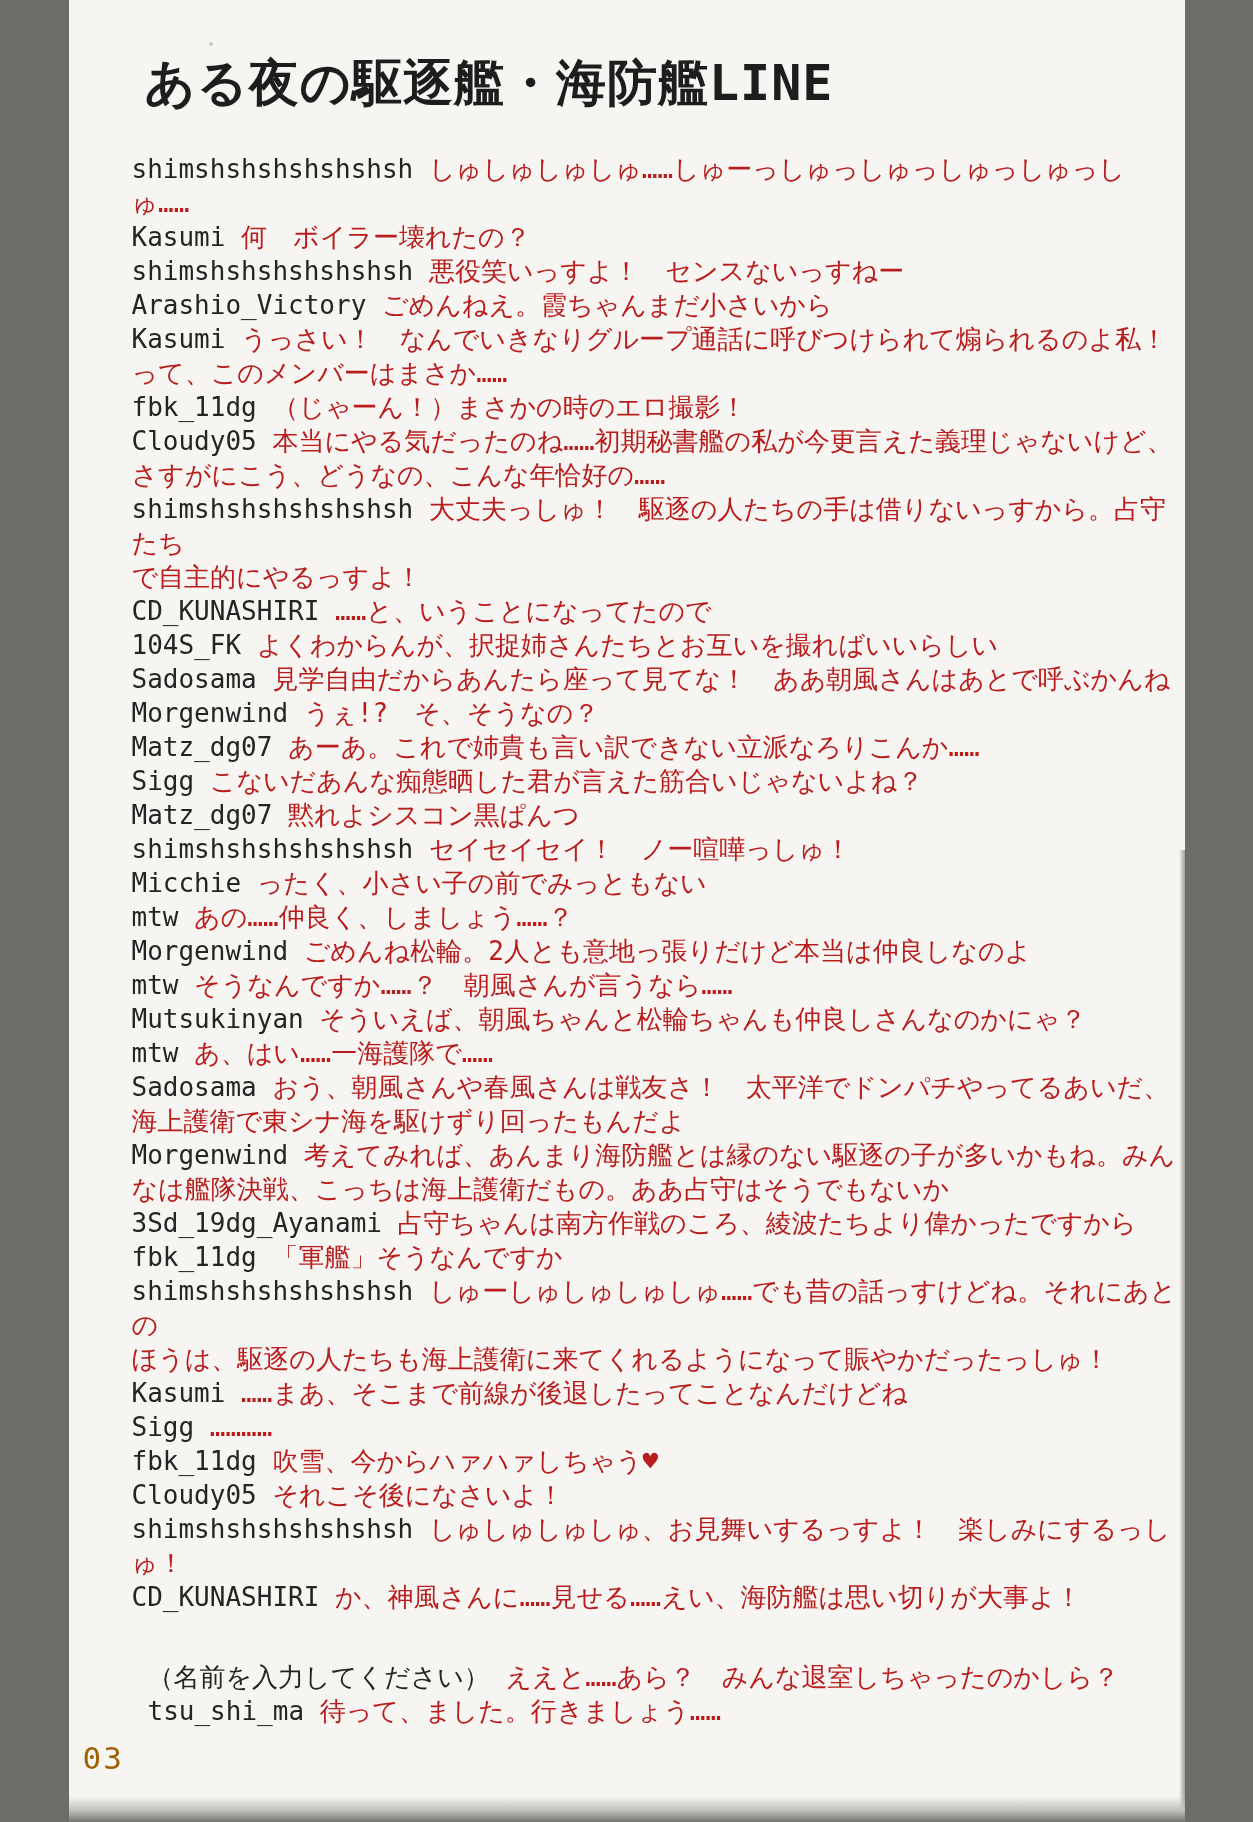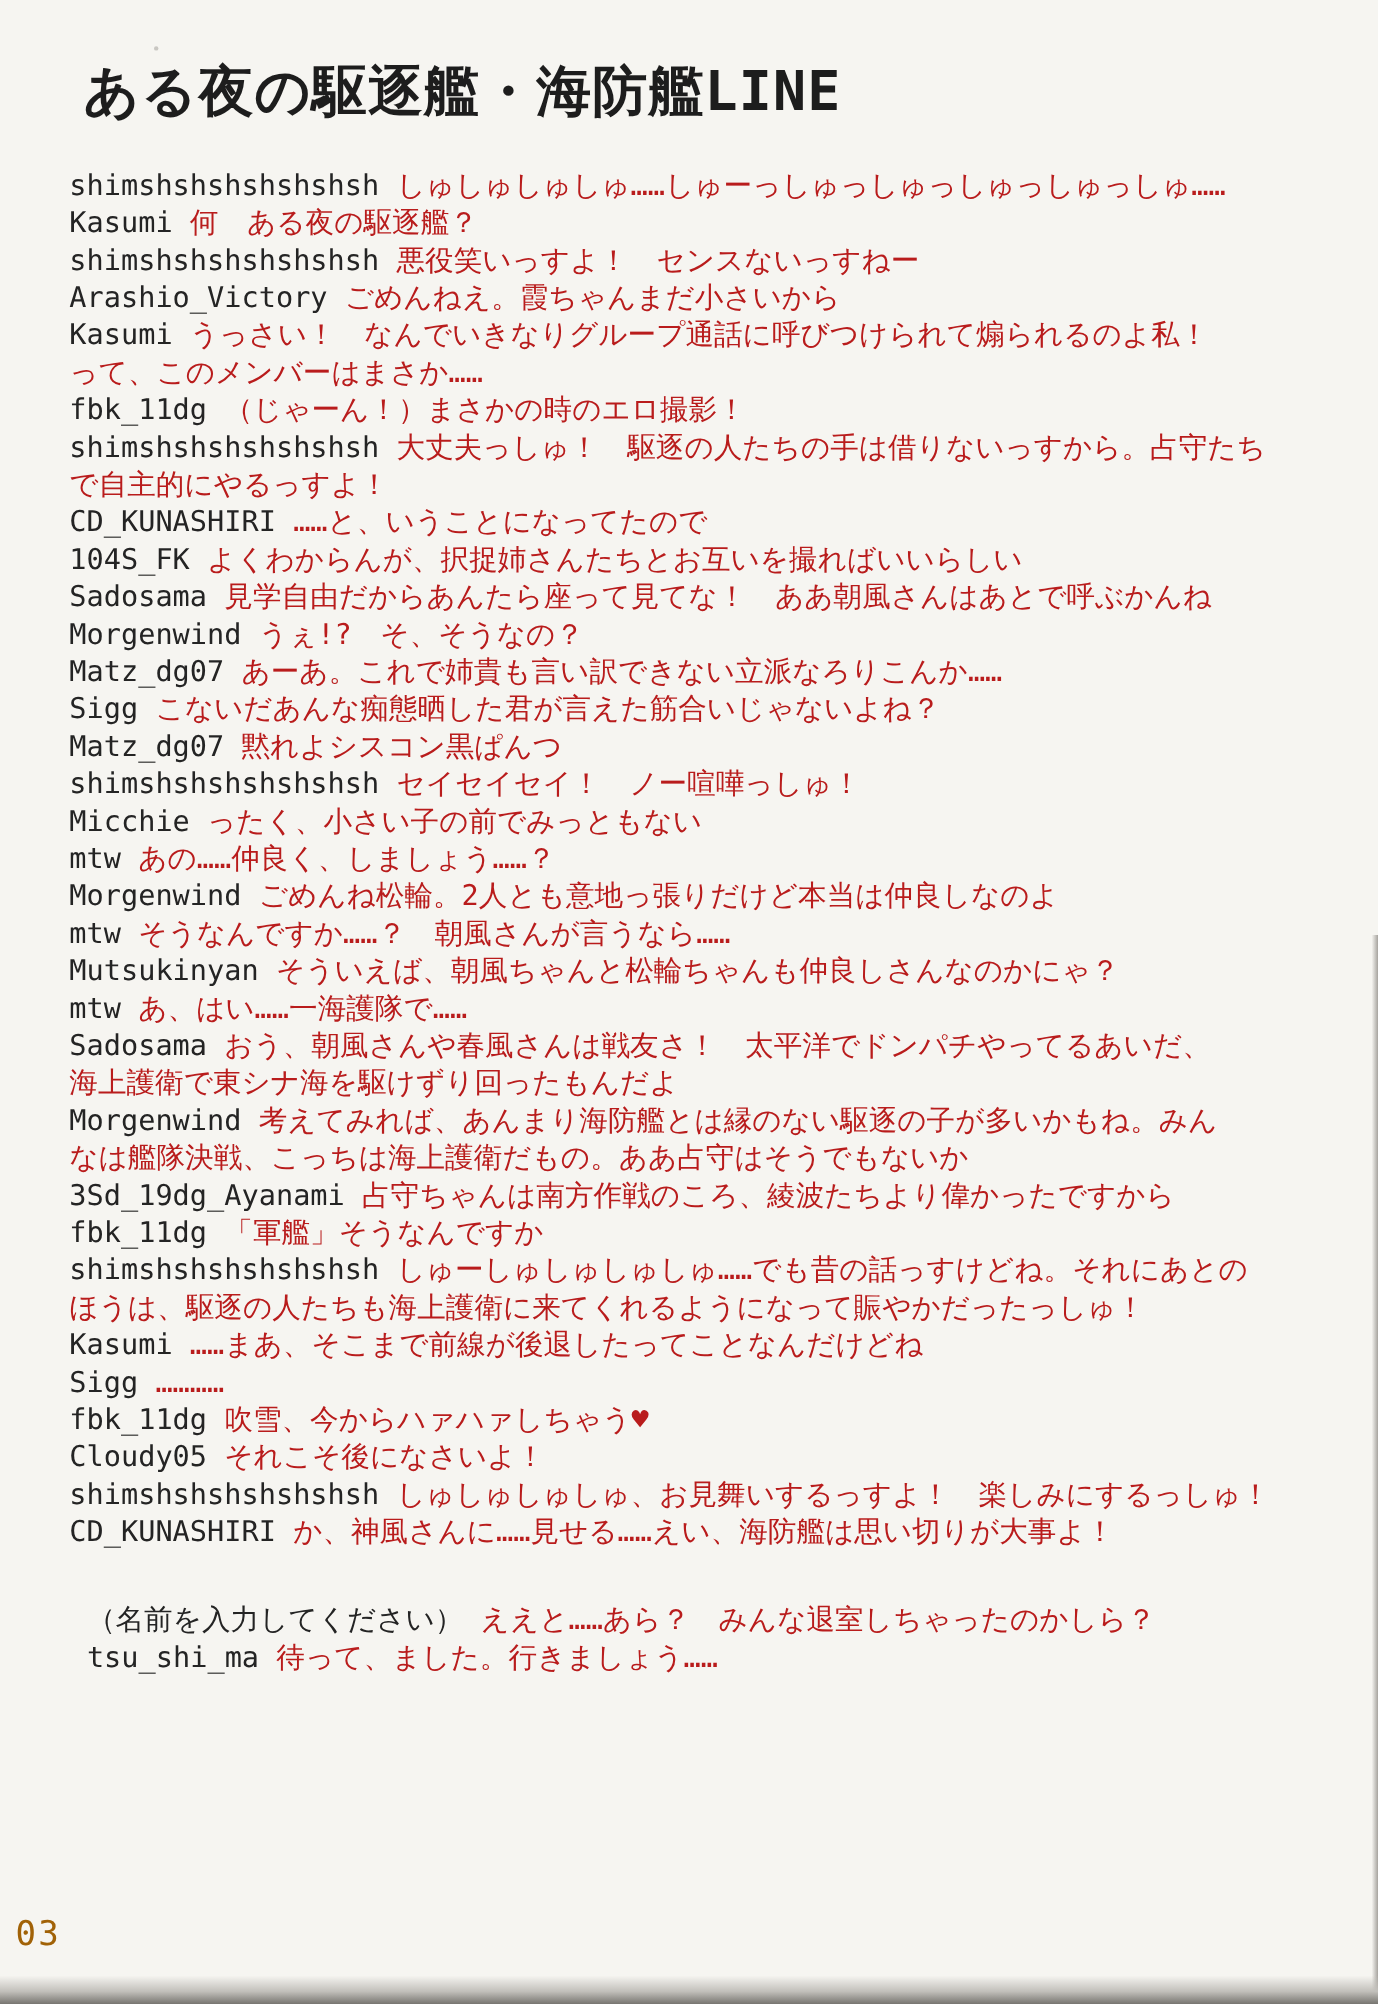--- a/index.html
+++ b/index.html
@@ -1,18 +1,18 @@
 <!DOCTYPE html>
 <html><head>
 <meta charset="utf-8">
 <style>
   html,body{margin:0;padding:0;background:#6e6c68;}
   .page{
     position:relative;
-    width:1253px;height:1822px;
+    width:1116px;height:1822px;
     margin:0 auto;
     background:#f6f5f1;
     overflow:hidden;
     font-family:"DejaVu Sans Mono","DejaVu Sans","Liberation Sans",sans-serif;
     color:#262626;
   }
   .page-title{
     margin:0;
     position:absolute;left:76px;top:52px;
     font-size:50px;line-height:62px;
@@ -50,26 +50,28 @@
   }
 </style>
 </head>
 <body>
 
 <div class="page">
   <div class="scan-speck"></div>
   <h1 class="page-title">ある夜の駆逐艦・海防艦LINE</h1>
   <div class="chat-log">
       <p class="msg"><span class="msg-name">shimshshshshshshsh</span><span class="msg-text"> しゅしゅしゅしゅ……しゅーっしゅっしゅっしゅっしゅっしゅ……</span></p>
-      <p class="msg"><span class="msg-name">Kasumi</span><span class="msg-text"> 何　ある夜の駆逐艦？</span></p>
+      <p class="msg"><span class="msg-name">Kasumi</span><span class="msg-text"> 何　ボイラー壊れたの？</span></p>
       <p class="msg"><span class="msg-name">shimshshshshshshsh</span><span class="msg-text"> 悪役笑いっすよ！　センスないっすねー</span></p>
       <p class="msg"><span class="msg-name">Arashio_Victory</span><span class="msg-text"> ごめんねえ。霞ちゃんまだ小さいから</span></p>
       <p class="msg"><span class="msg-name">Kasumi</span><span class="msg-text"> うっさい！　なんでいきなりグループ通話に呼びつけられて煽られるのよ私！
 って、このメンバーはまさか……</span></p>
       <p class="msg"><span class="msg-name">fbk_11dg</span><span class="msg-text"> （じゃーん！）まさかの時のエロ撮影！</span></p>
+      <p class="msg"><span class="msg-name">Cloudy05</span><span class="msg-text"> 本当にやる気だったのね……初期秘書艦の私が今更言えた義理じゃないけど、
+さすがにこう、どうなの、こんな年恰好の……</span></p>
       <p class="msg"><span class="msg-name">shimshshshshshshsh</span><span class="msg-text"> 大丈夫っしゅ！　駆逐の人たちの手は借りないっすから。占守たち
 で自主的にやるっすよ！</span></p>
       <p class="msg"><span class="msg-name">CD_KUNASHIRI</span><span class="msg-text"> ……と、いうことになってたので</span></p>
       <p class="msg"><span class="msg-name">104S_FK</span><span class="msg-text"> よくわからんが、択捉姉さんたちとお互いを撮ればいいらしい</span></p>
       <p class="msg"><span class="msg-name">Sadosama</span><span class="msg-text"> 見学自由だからあんたら座って見てな！　ああ朝風さんはあとで呼ぶかんね</span></p>
       <p class="msg"><span class="msg-name">Morgenwind</span><span class="msg-text"> うぇ!?　そ、そうなの？</span></p>
       <p class="msg"><span class="msg-name">Matz_dg07</span><span class="msg-text"> あーあ。これで姉貴も言い訳できない立派なろりこんか……</span></p>
       <p class="msg"><span class="msg-name">Sigg</span><span class="msg-text"> こないだあんな痴態晒した君が言えた筋合いじゃないよね？</span></p>
       <p class="msg"><span class="msg-name">Matz_dg07</span><span class="msg-text"> 黙れよシスコン黒ぱんつ</span></p>
       <p class="msg"><span class="msg-name">shimshshshshshshsh</span><span class="msg-text"> セイセイセイ！　ノー喧嘩っしゅ！</span></p>

